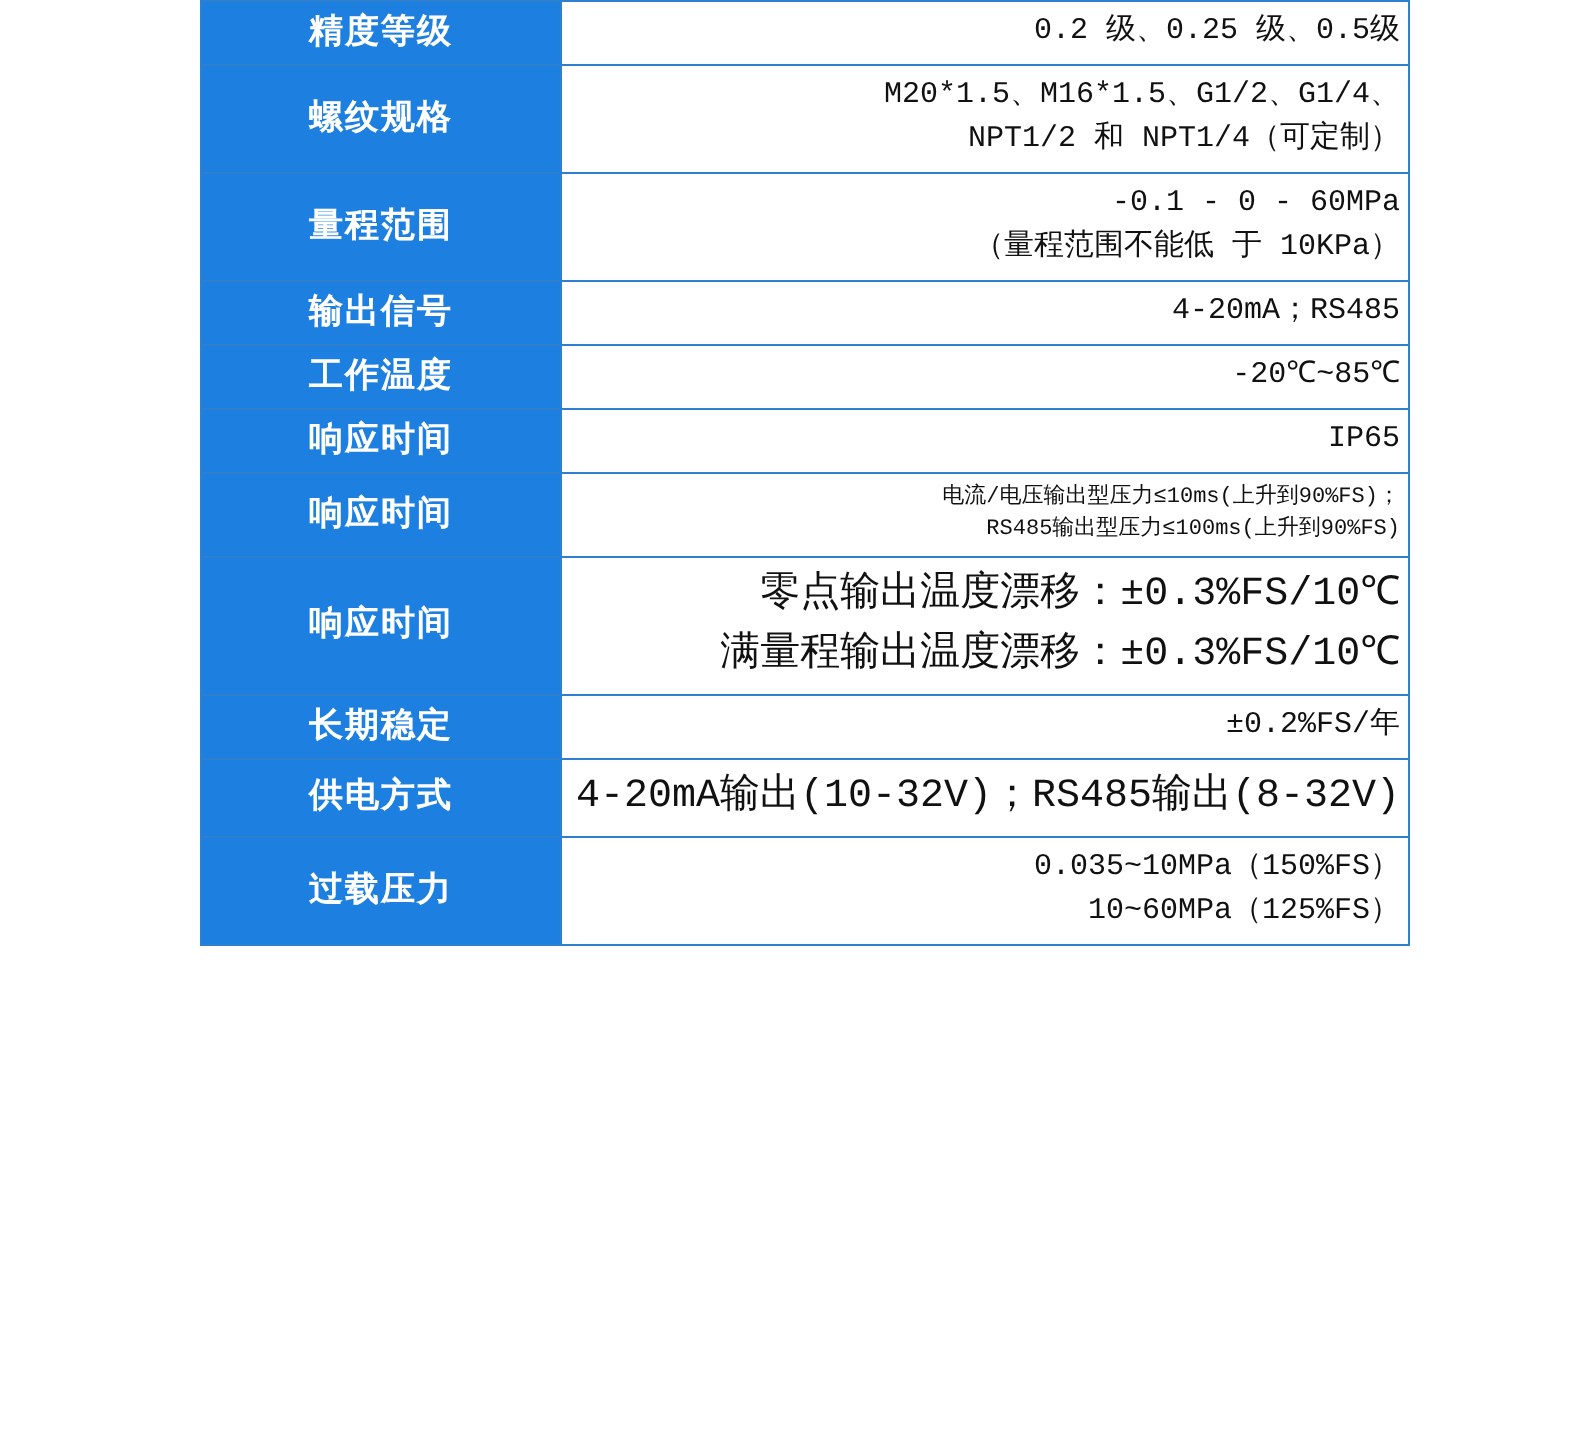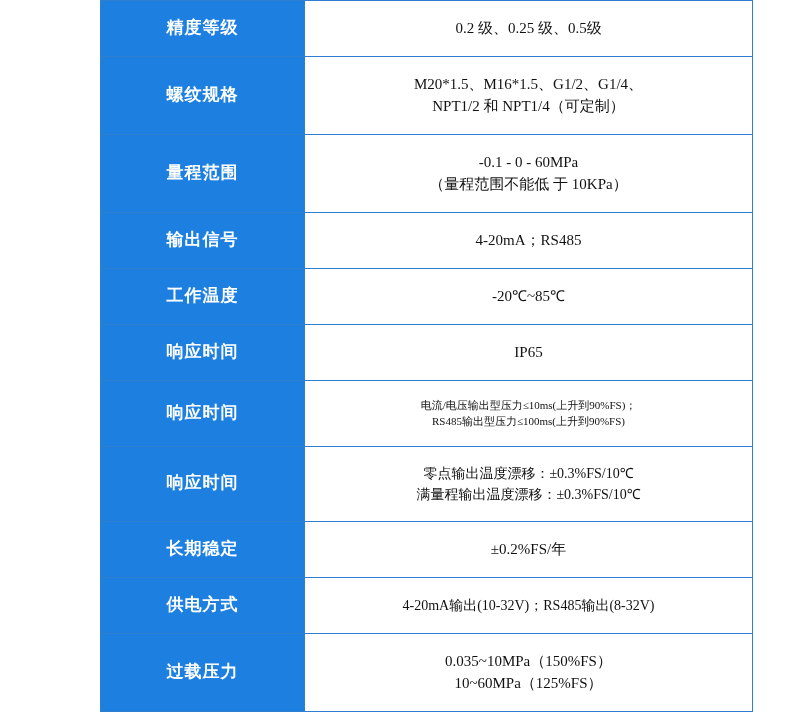--- a/index.html
+++ b/index.html
@@ -19,50 +19,50 @@
     top: 0px;
     width: 588px;
   }
   table.spec-table {
     border-collapse: collapse;
     width: 588px;
     table-layout: fixed;
   }
   table.spec-table td {
     border: 1px solid #2f7fd0;
-    padding: 16px;
+    padding: 4px;
     vertical-align: middle;
   }
   td.label-cell {
     width: 171px;
     background: #1d7fe0;
     color: #ffffff;
     font-weight: bold;
     font-size: 17px;
     text-align: center;
     letter-spacing: 1px;
     line-height: 1.35;
     padding: 10px 4px;
   }
   td.value-cell {
     width: 415px;
     background: #ffffff;
     color: #111111;
     font-size: 15px;
-    text-align: center;
+    text-align: right;
     line-height: 1.5;
     padding: 10px 8px;
-    font-family: Liberation Serif, serif;
+    font-family: Liberation Mono, monospace;
   }
   td.value-cell .line {
     display: block;
     white-space: nowrap;
   }
   td.value-cell.small .line {
-    font-size: 14px;
+    font-size: 20px;
   }
   td.value-cell.smaller .line {
     font-size: 11px;
   }
 </style>
 </head>
 <body>
 
 <div class="sheet">
   <table class="spec-table">

